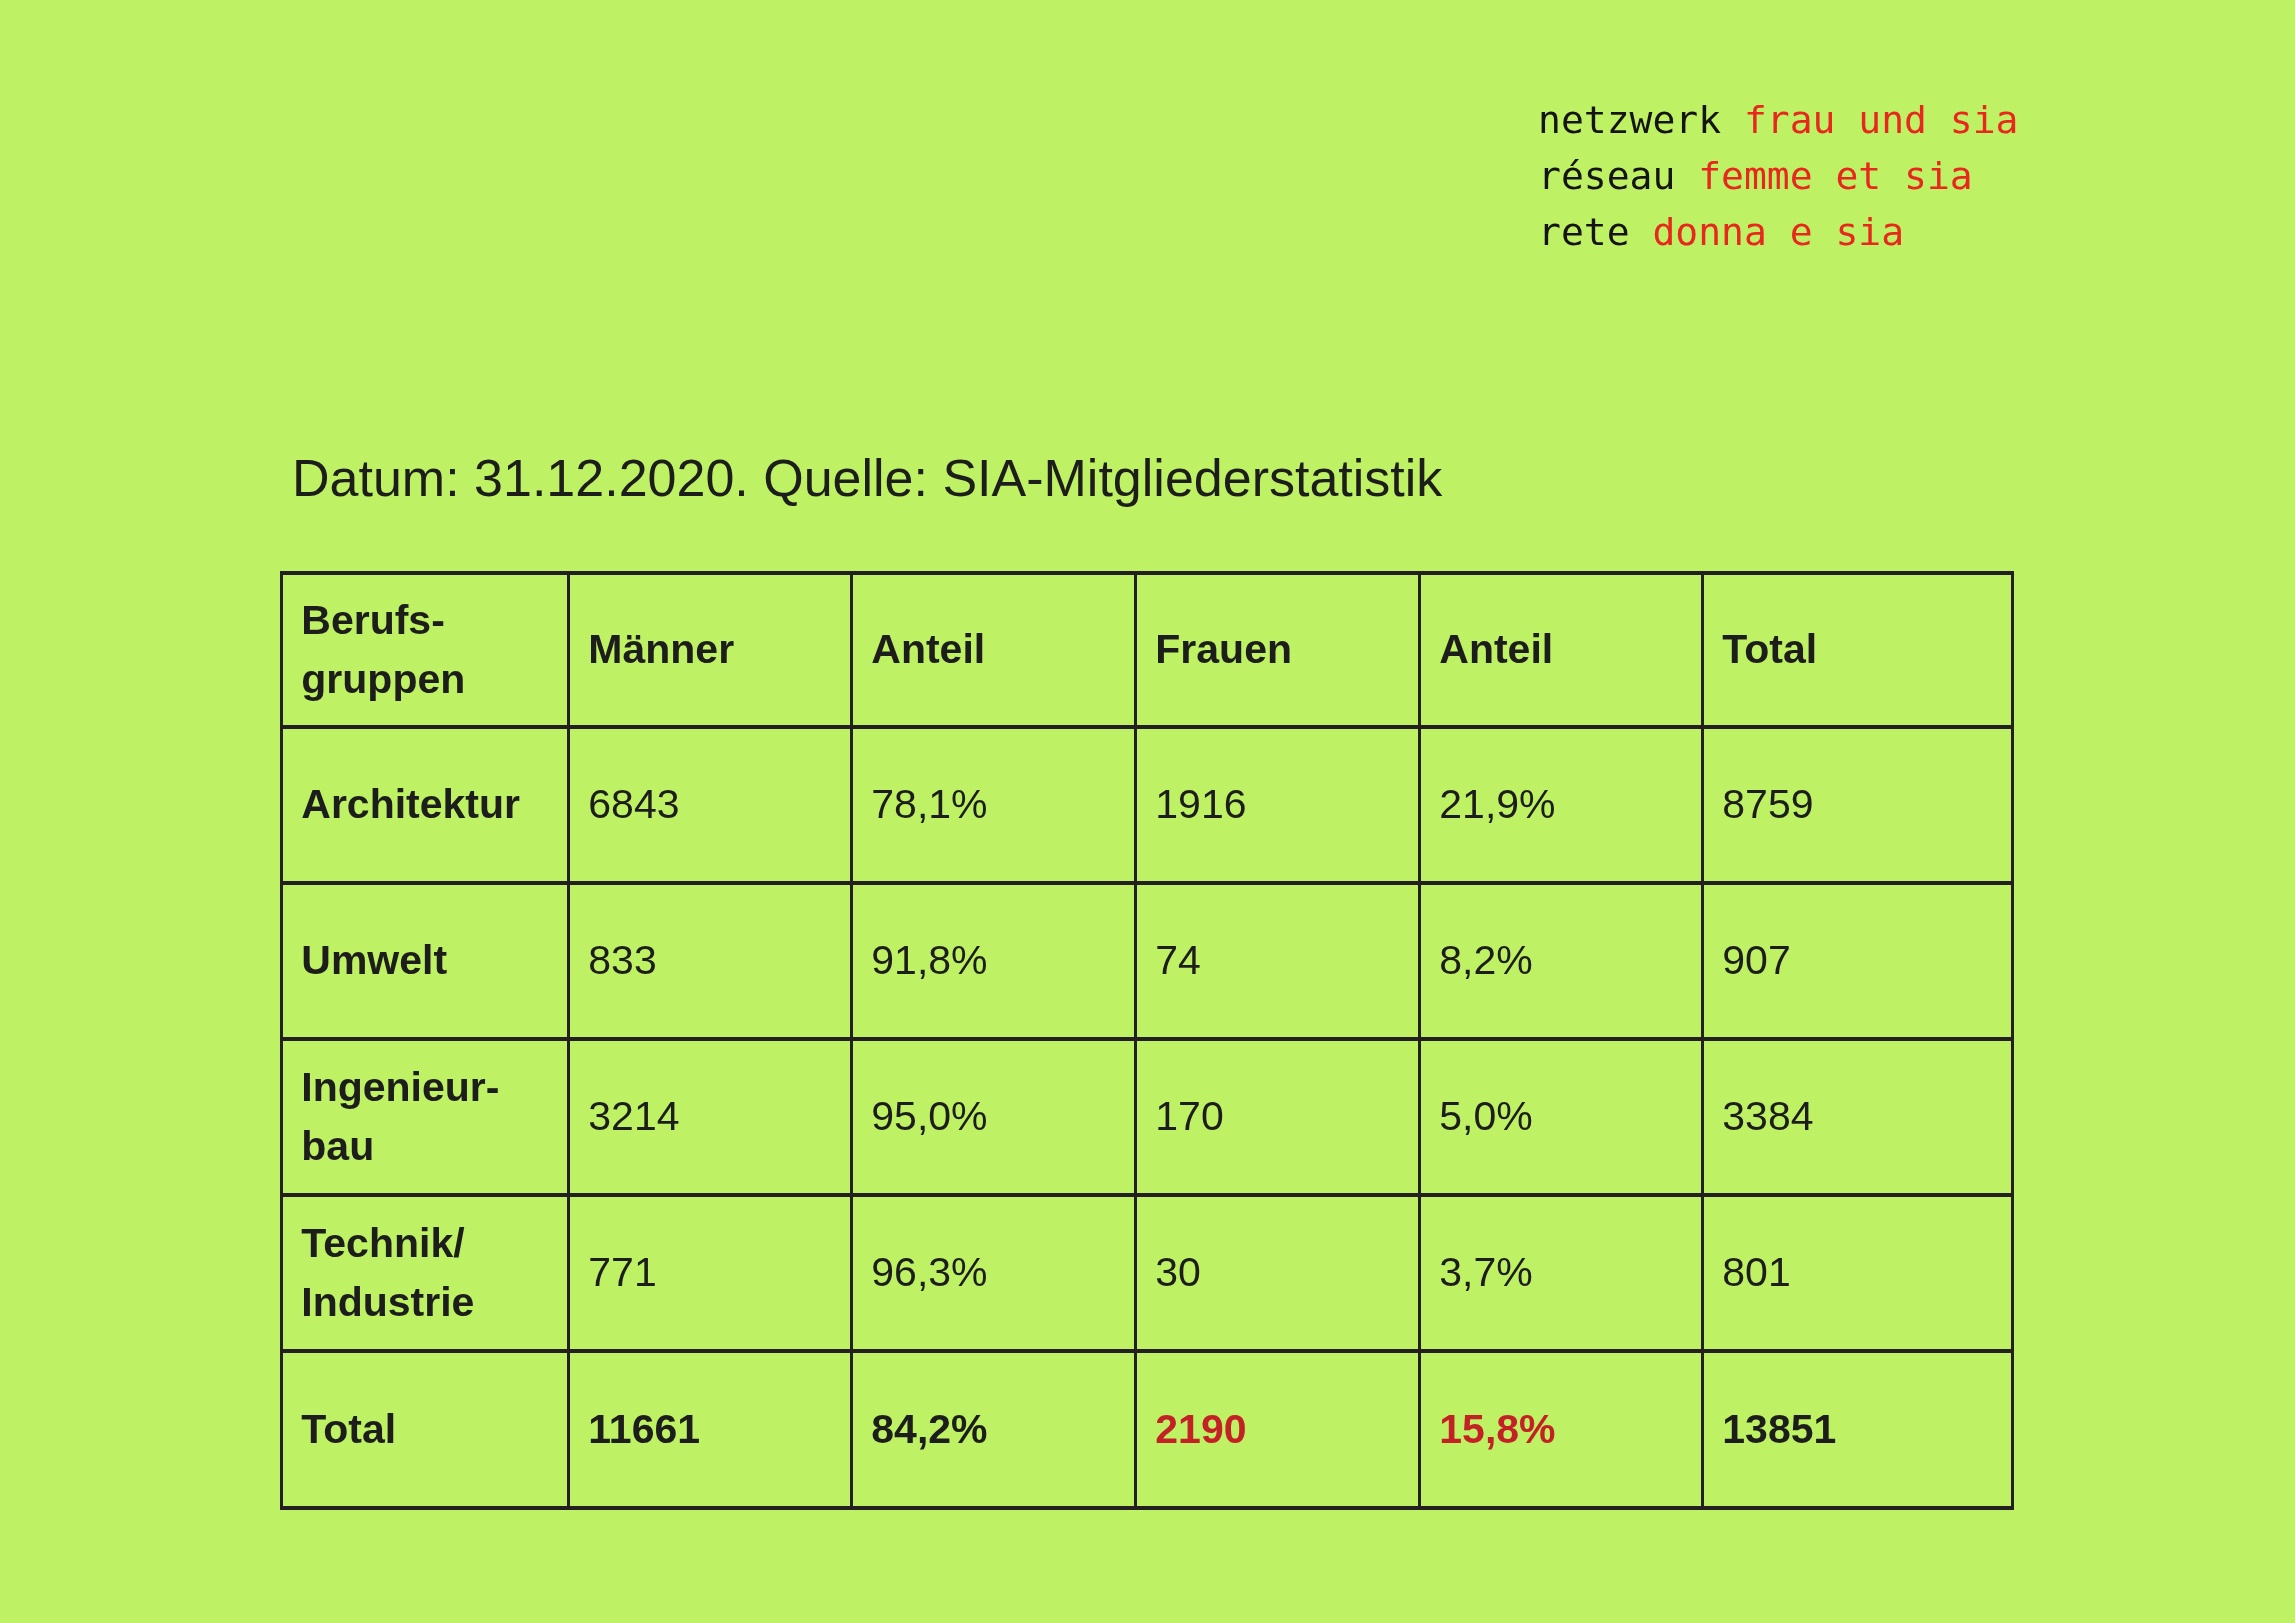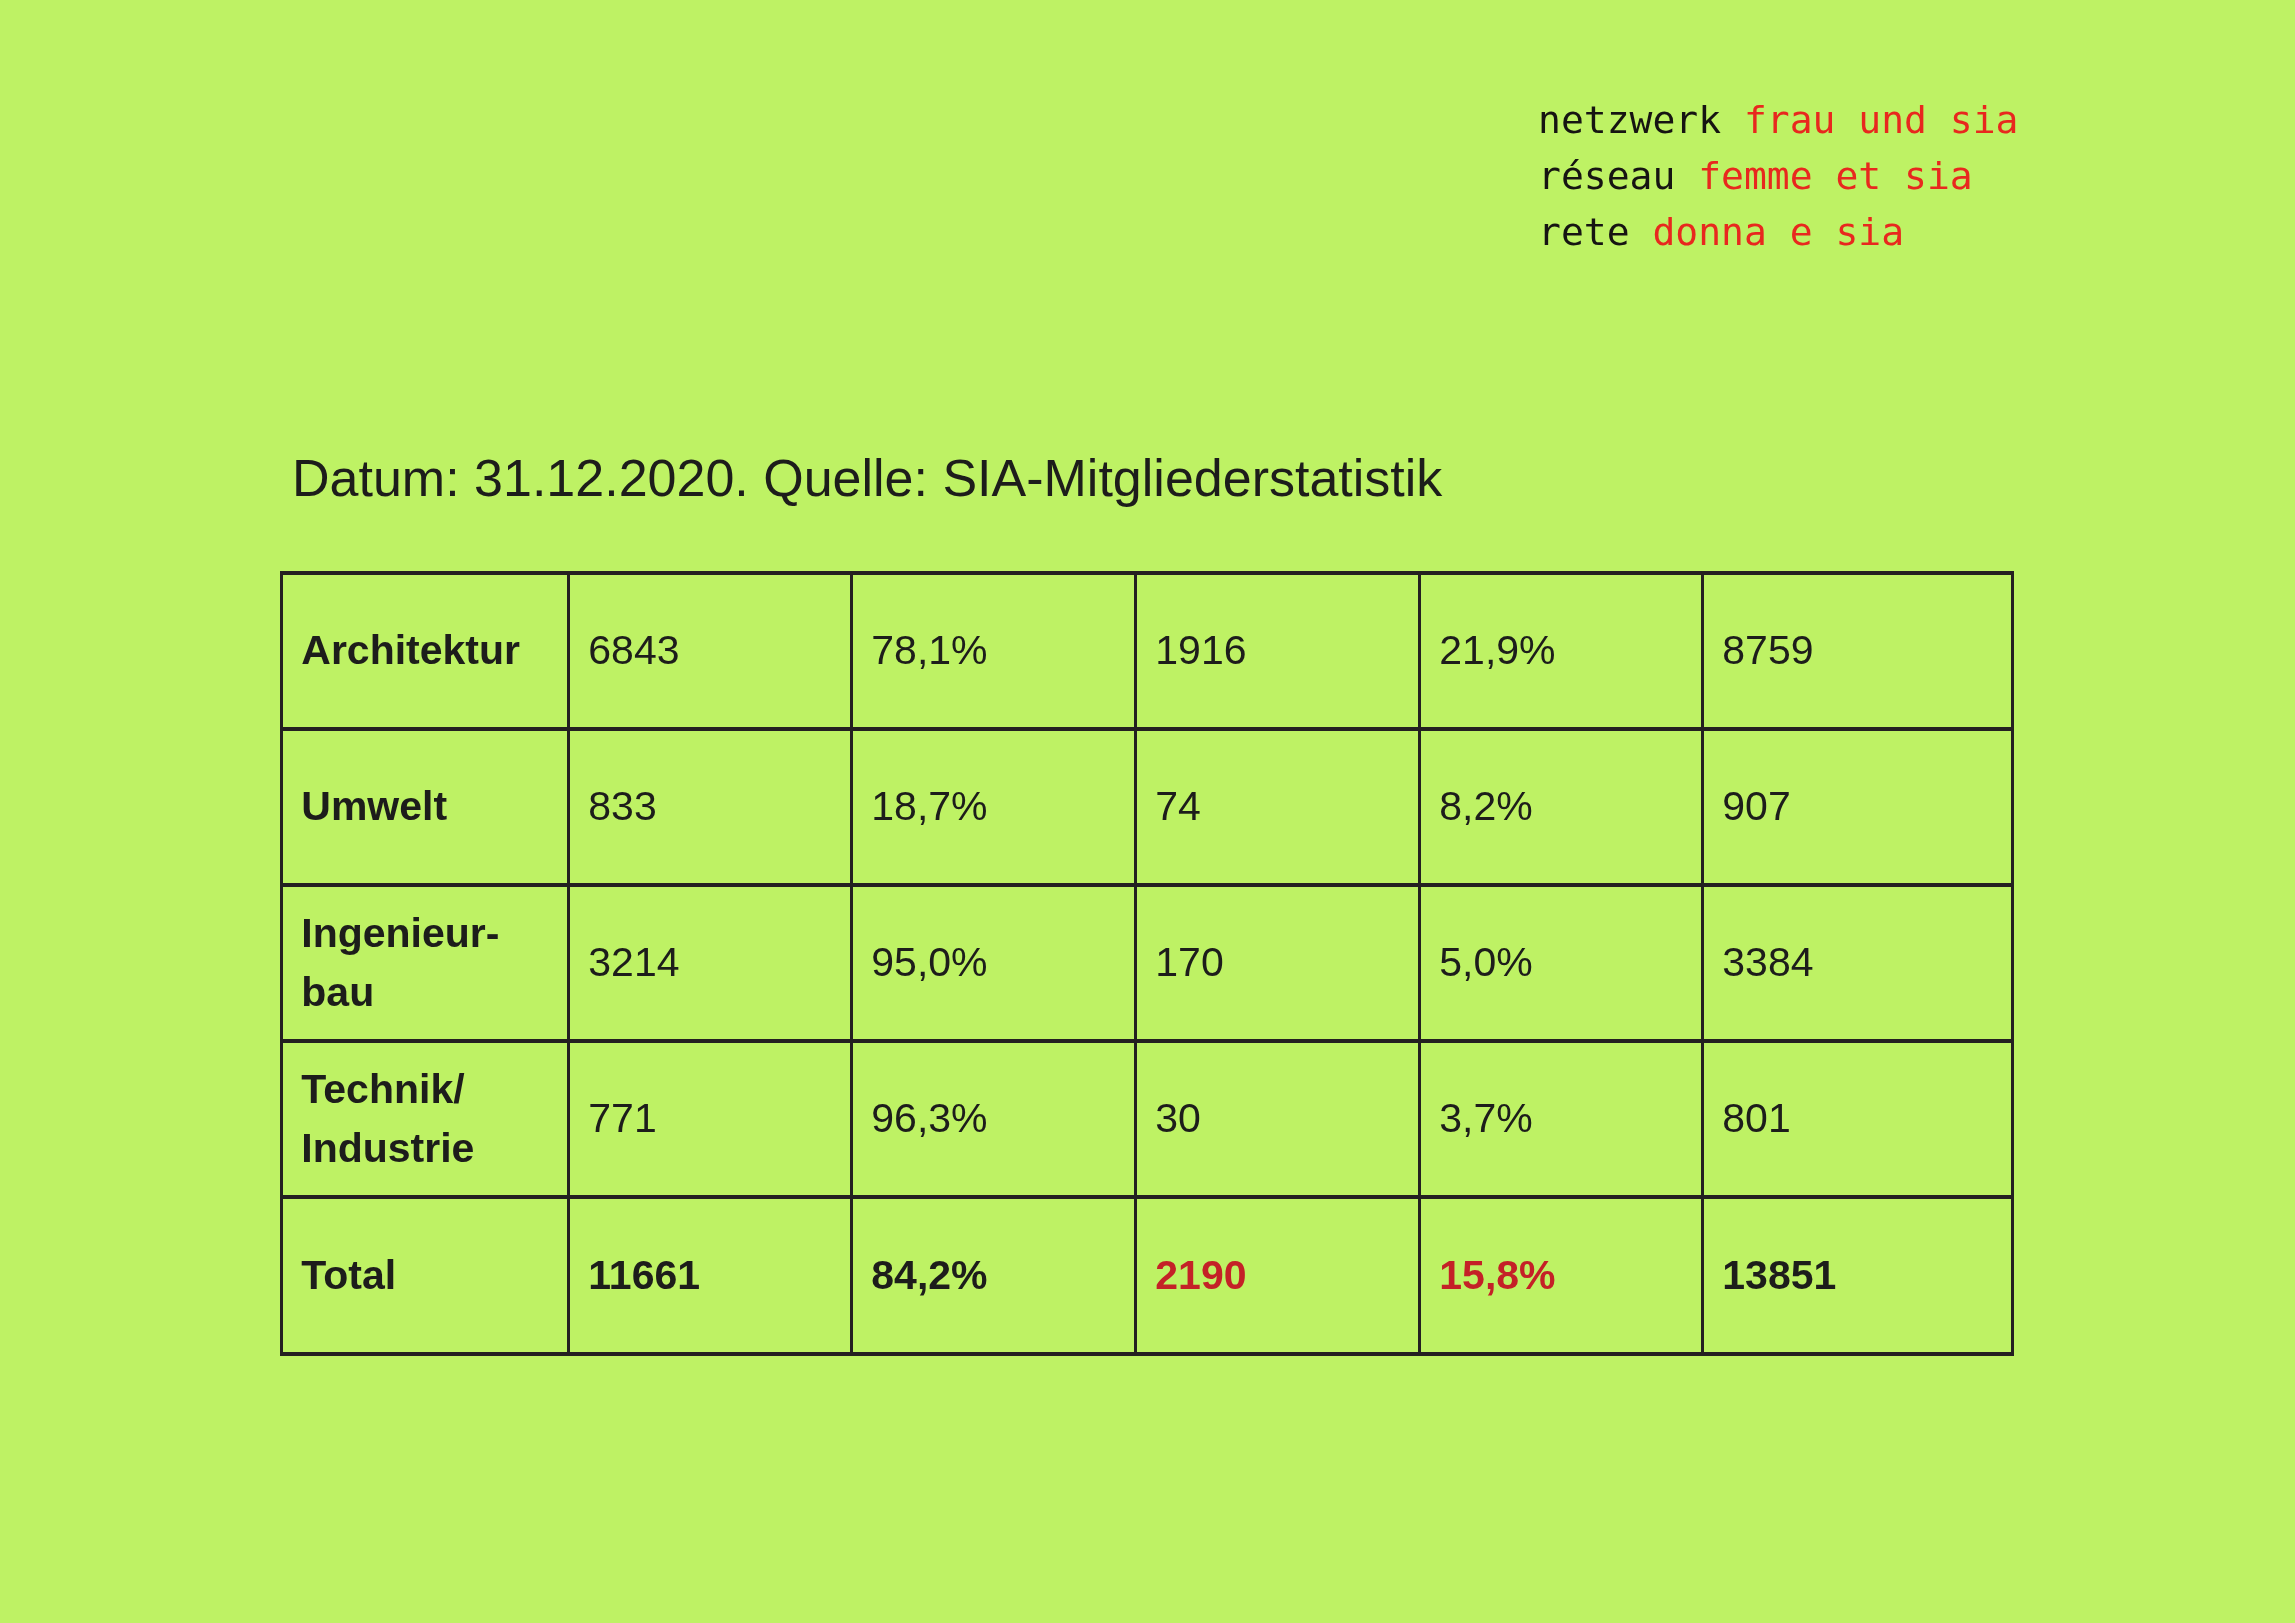--- a/index.html
+++ b/index.html
@@ -108,34 +108,43 @@
   <table class="stats">
     <colgroup>
       <col class="c1">
         <col class="c2">
         <col class="c3">
         <col class="c4">
         <col class="c5">
         <col class="c6">
     </colgroup>
     <tbody>
+      <tr class="hdr">
+        <th>Berufs-
+gruppen</th>
+        <th>Männer</th>
+        <th>Anteil</th>
+        <th>Frauen</th>
+        <th>Anteil</th>
+        <th>Total</th>
+      </tr>
 
       <tr class="data">
         <td class="label">Architektur</td>
         <td class="num">6843</td>
         <td class="num">78,1%</td>
         <td class="num">1916</td>
         <td class="num">21,9%</td>
         <td class="num">8759</td>
       </tr>
 
       <tr class="data">
         <td class="label">Umwelt</td>
         <td class="num">833</td>
-        <td class="num">18,7%</td>
+        <td class="num">91,8%</td>
         <td class="num">74</td>
         <td class="num">8,2%</td>
         <td class="num">907</td>
       </tr>
 
       <tr class="data">
         <td class="label">Ingenieur-
 bau</td>
         <td class="num">3214</td>
         <td class="num">95,0%</td>

